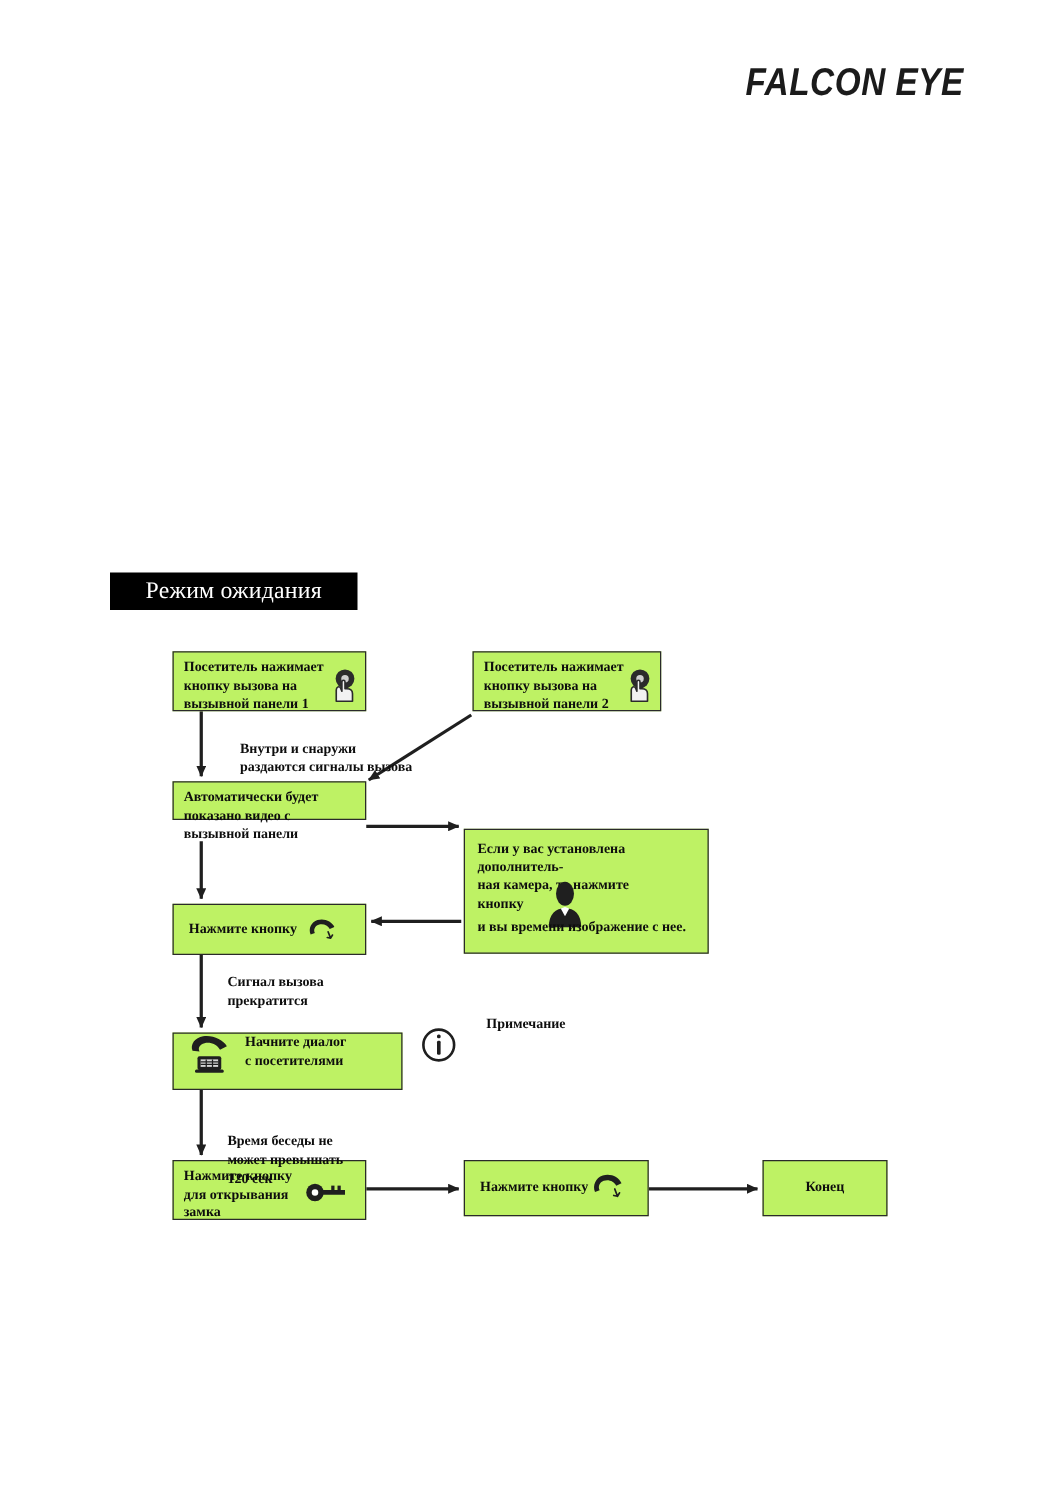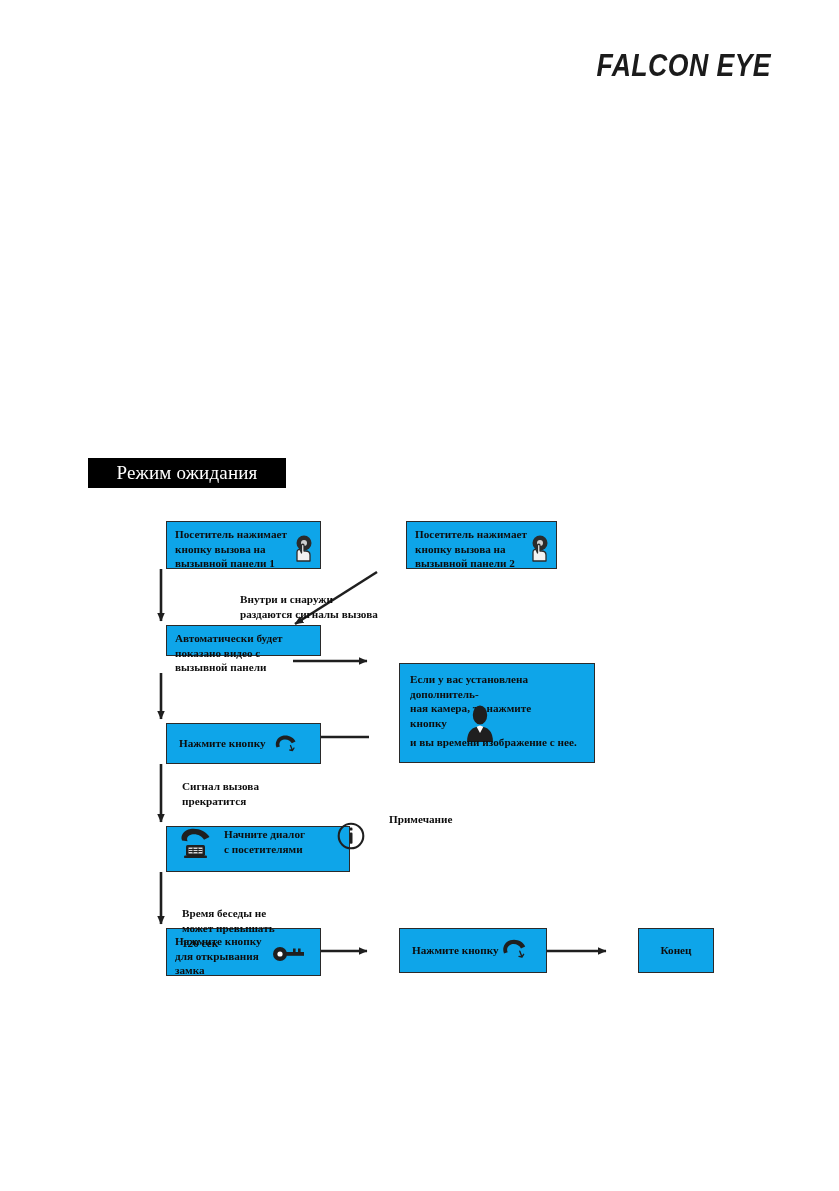--- a/index.html
+++ b/index.html
@@ -54,45 +54,44 @@
     top: 0;
     width: 839px;
     height: 1191px;
     pointer-events: none;
   }
 
   .node {
     position: absolute;
     box-sizing: border-box;
     border: 1.6px solid #2a2a2a;
-    background: #0ea5e9;
+    background: #bef264;
     font-size: 11.2px;
     font-weight: bold;
     line-height: 14.6px;
     color: #0d0d0d;
-    margin-left: 28px;
   }
   .node .txt {
     display: block;
     white-space: pre-line;
   }
 
   
   #node-visitor-1 { left: 138px; top: 521px; width: 155px; height: 48px; padding: 5px 8px; }
   #node-visitor-2 { left: 378px; top: 521px; width: 151px; height: 48px; padding: 5px 8px; }
   #node-auto-video { left: 138px; top: 625px; width: 155px; height: 31px; padding: 5px 8px; }
   #node-extra-camera { left: 371px; top: 663px; width: 196px; height: 100px; padding: 8px 10px; }
   #node-press-answer { left: 138px; top: 723px; width: 155px; height: 41px;
                         display: flex; align-items: center; padding: 0 12px; }
   #node-start-dialog { left: 138px; top: 826px; width: 184px; height: 46px;
                         display: flex; align-items: flex-start; padding: 0 10px; gap: 9px; }
   #node-open-lock { left: 138px; top: 928px; width: 155px; height: 48px; padding: 5px 8px; }
   #node-press-end { left: 371px; top: 928px; width: 148px; height: 45px;
                      display: flex; align-items: center; padding: 0 12px; }
-  #node-end { left: 610px; top: 928px; width: 76px; height: 45px;
+  #node-end { left: 610px; top: 928px; width: 100px; height: 45px;
                display: flex; align-items: center; justify-content: center; }
 
   
   .node-icon-inline {
     display: inline-block;
     vertical-align: middle;
   }
   .icon-right-abs {
     position: absolute;
   }
@@ -104,21 +103,21 @@
 
   
   .edge-label {
     position: absolute;
     font-size: 11.2px;
     font-weight: bold;
     line-height: 15px;
     color: #0d0d0d;
     white-space: pre-line;
   }
-  #label-signals { left: 192px; top: 592px; margin-left: 48px; }
+  #label-signals { left: 192px; top: 592px; }
   #label-call-stop { left: 182px; top: 779px; }
   #label-duration { left: 182px; top: 906px; }
 
   
   .note {
     position: absolute;
     left: 337px;
     top: 812px;
     width: 330px;
   }

